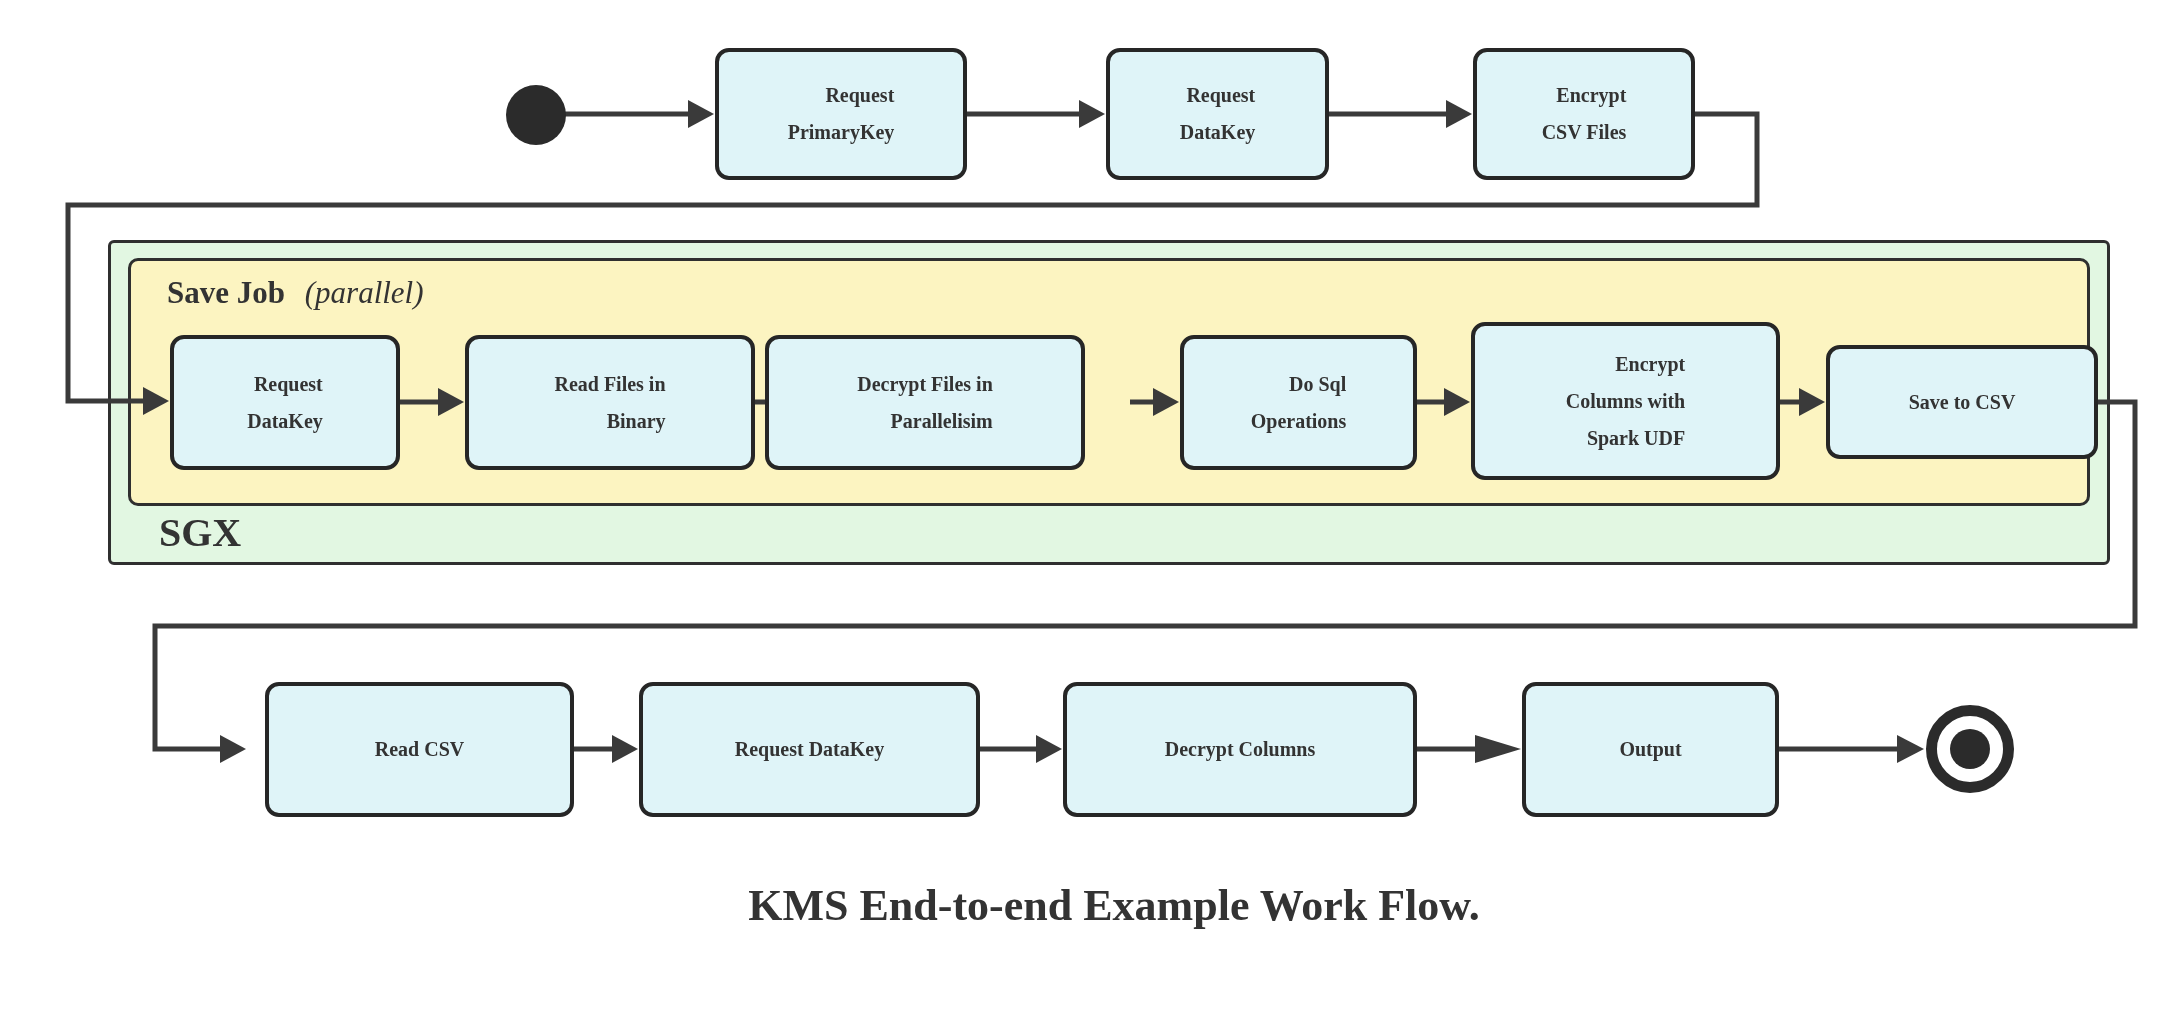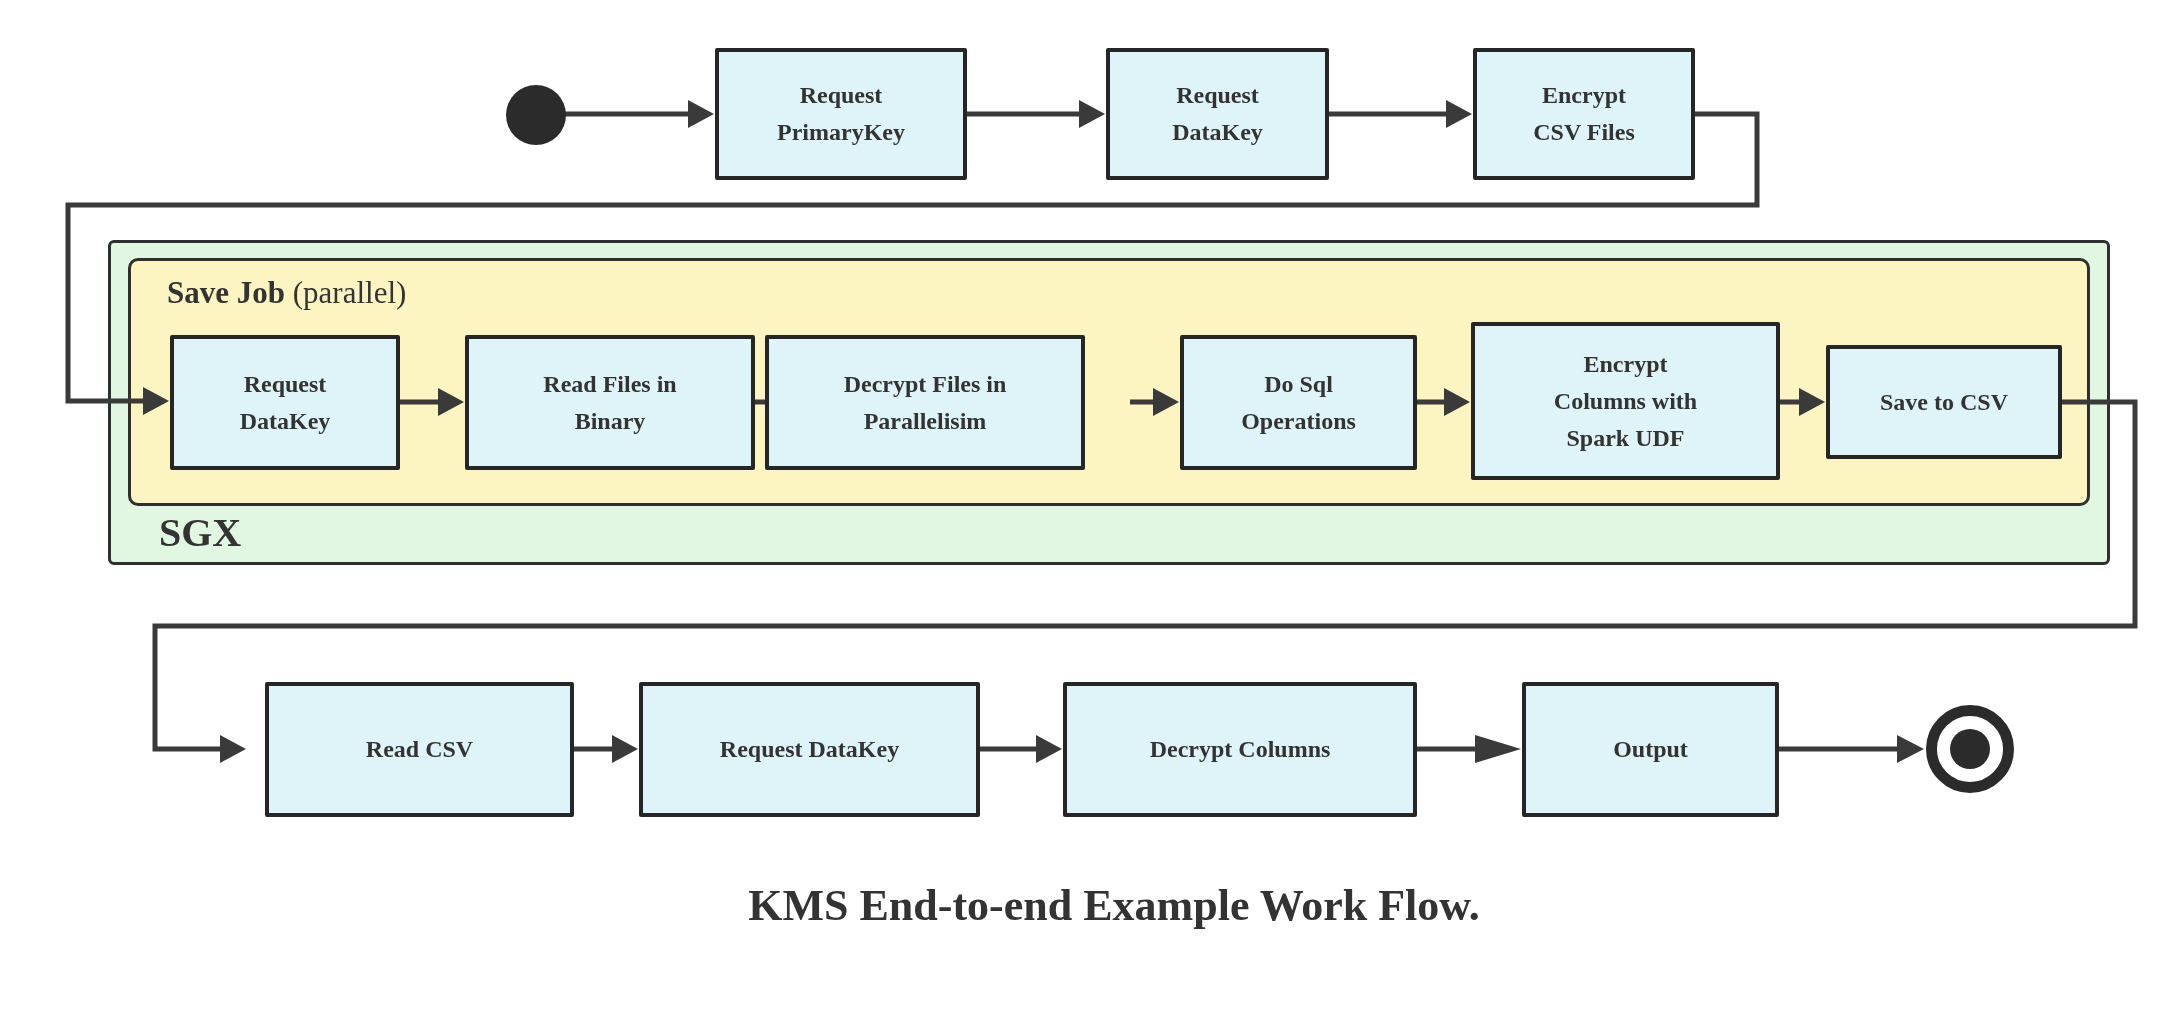--- a/index.html
+++ b/index.html
@@ -5,39 +5,39 @@
   html,body{margin:0;padding:0;background:#ffffff;}
   .canvas{
     position:relative;width:2179px;height:1036px;background:#ffffff;
     font-family:"Liberation Serif",serif;color:var(--text,#333333);
     overflow:hidden;
   }
   .node{
     position:absolute;box-sizing:border-box;
     background:var(--node-fill,#dff4f8);
     border:4px solid var(--node-border,#262626);
-    border-radius:2px;
+    border-radius:14px;
     display:flex;align-items:center;justify-content:center;
-    text-align:center;font-weight:700;font-size:24px;line-height:37px;
+    text-align:right;font-weight:700;font-size:20px;line-height:37px;
     white-space:pre-line;z-index:4;
   }
   .container{position:absolute;box-sizing:border-box;z-index:1;}
   .sgx{
     background:var(--sgx-fill,#e2f7e2);
     border:3px solid var(--container-border,#2f2f2f);
     border-radius:6px;
   }
   .spark{
     background:var(--spark-fill,#fcf4c1);
     border:3px solid var(--container-border,#2f2f2f);
     border-radius:10px;z-index:2;
   }
   .spark-title{position:absolute;left:36px;top:14px;font-size:31px;white-space:nowrap;}
   .spark-title .b{font-weight:700;}
-  .spark-title .i{font-weight:400;}
+  .spark-title .i{font-style:italic;font-weight:400;margin-left:12px;}
   .sgx-label{position:absolute;left:48px;bottom:6px;font-weight:700;font-size:40px;}
   .state{position:absolute;border-radius:50%;z-index:4;}
   .initial{width:60px;height:60px;background:var(--state-marker,#2b2b2b);}
   .final-outer{
     width:88px;height:88px;box-sizing:border-box;
     border:11px solid var(--state-marker,#2b2b2b);background:#ffffff;
     display:flex;align-items:center;justify-content:center;
   }
   .final-inner{width:40px;height:40px;border-radius:50%;background:var(--state-marker,#2b2b2b);}
   svg.connectors{position:absolute;left:0;top:0;z-index:3;pointer-events:none;}
@@ -148,21 +148,21 @@
 DataKey</div>
   <div class="node" style="left:465px;top:335px;width:290px;height:135px;">Read Files in
 Binary</div>
   <div class="node" style="left:765px;top:335px;width:320px;height:135px;">Decrypt Files in
 Parallelisim</div>
   <div class="node" style="left:1180px;top:335px;width:237px;height:135px;">Do Sql
 Operations</div>
   <div class="node" style="left:1471px;top:322px;width:309px;height:158px;">Encrypt
 Columns with
 Spark UDF</div>
-  <div class="node" style="left:1826px;top:345px;width:236px;height:114px;">Save to CSV</div>
+  <div class="node" style="left:1826px;top:345px;width:272px;height:114px;">Save to CSV</div>
 
   <div class="node" style="left:247px;top:682px;width:309px;height:135px;margin-left:18px;">Read CSV</div>
   <div class="node" style="left:639px;top:682px;width:341px;height:135px;">Request DataKey</div>
   <div class="node" style="left:1063px;top:682px;width:354px;height:135px;">Decrypt Columns</div>
   <div class="node" style="left:1522px;top:682px;width:257px;height:135px;">Output</div>
 
   <div class="caption">KMS End-to-end Example Work Flow.</div>
 
 </div>
 

